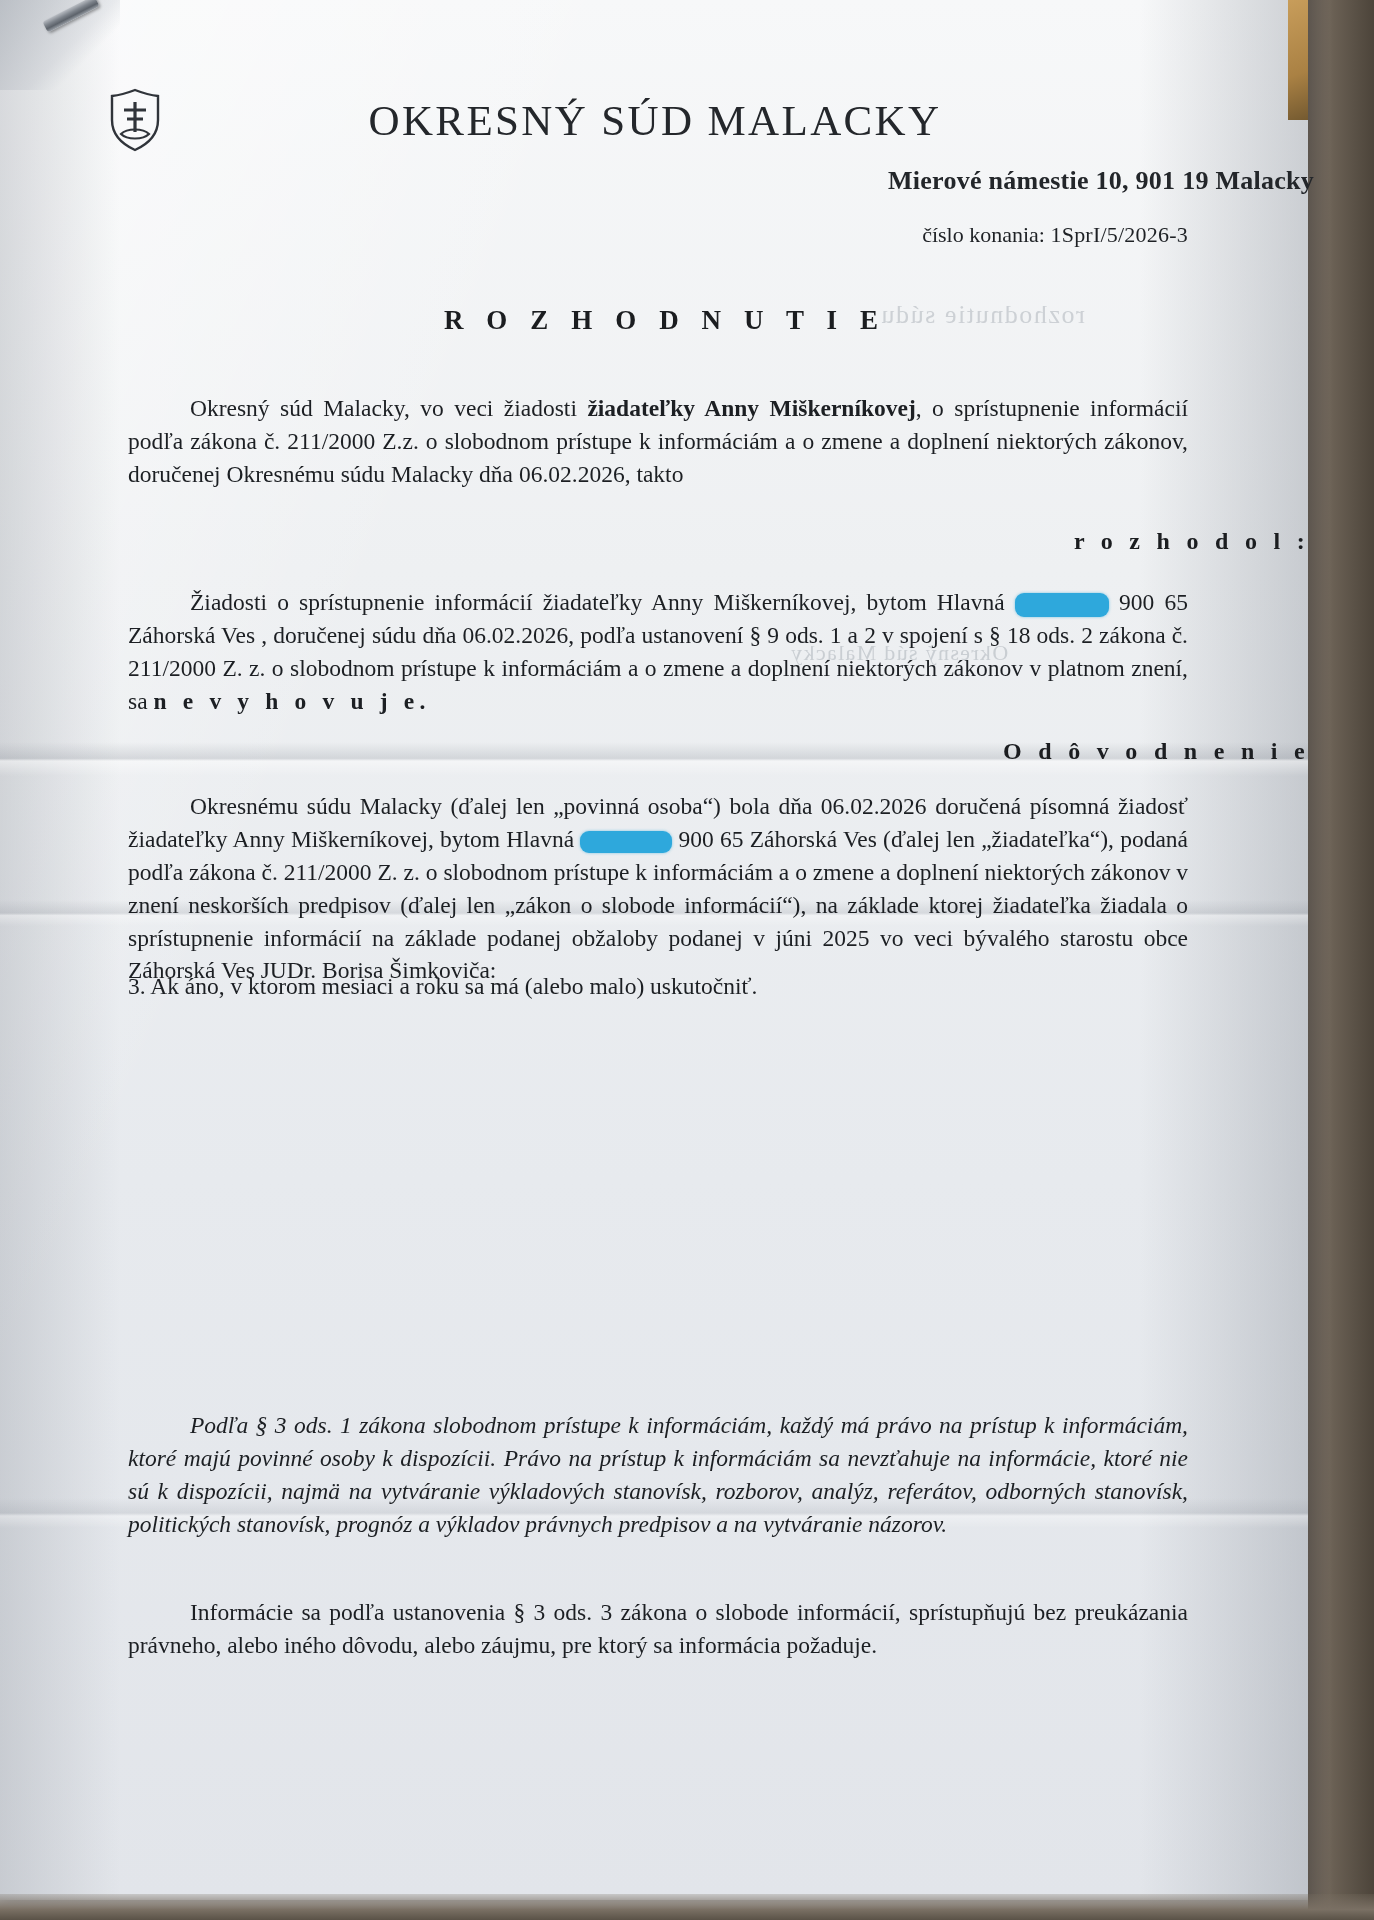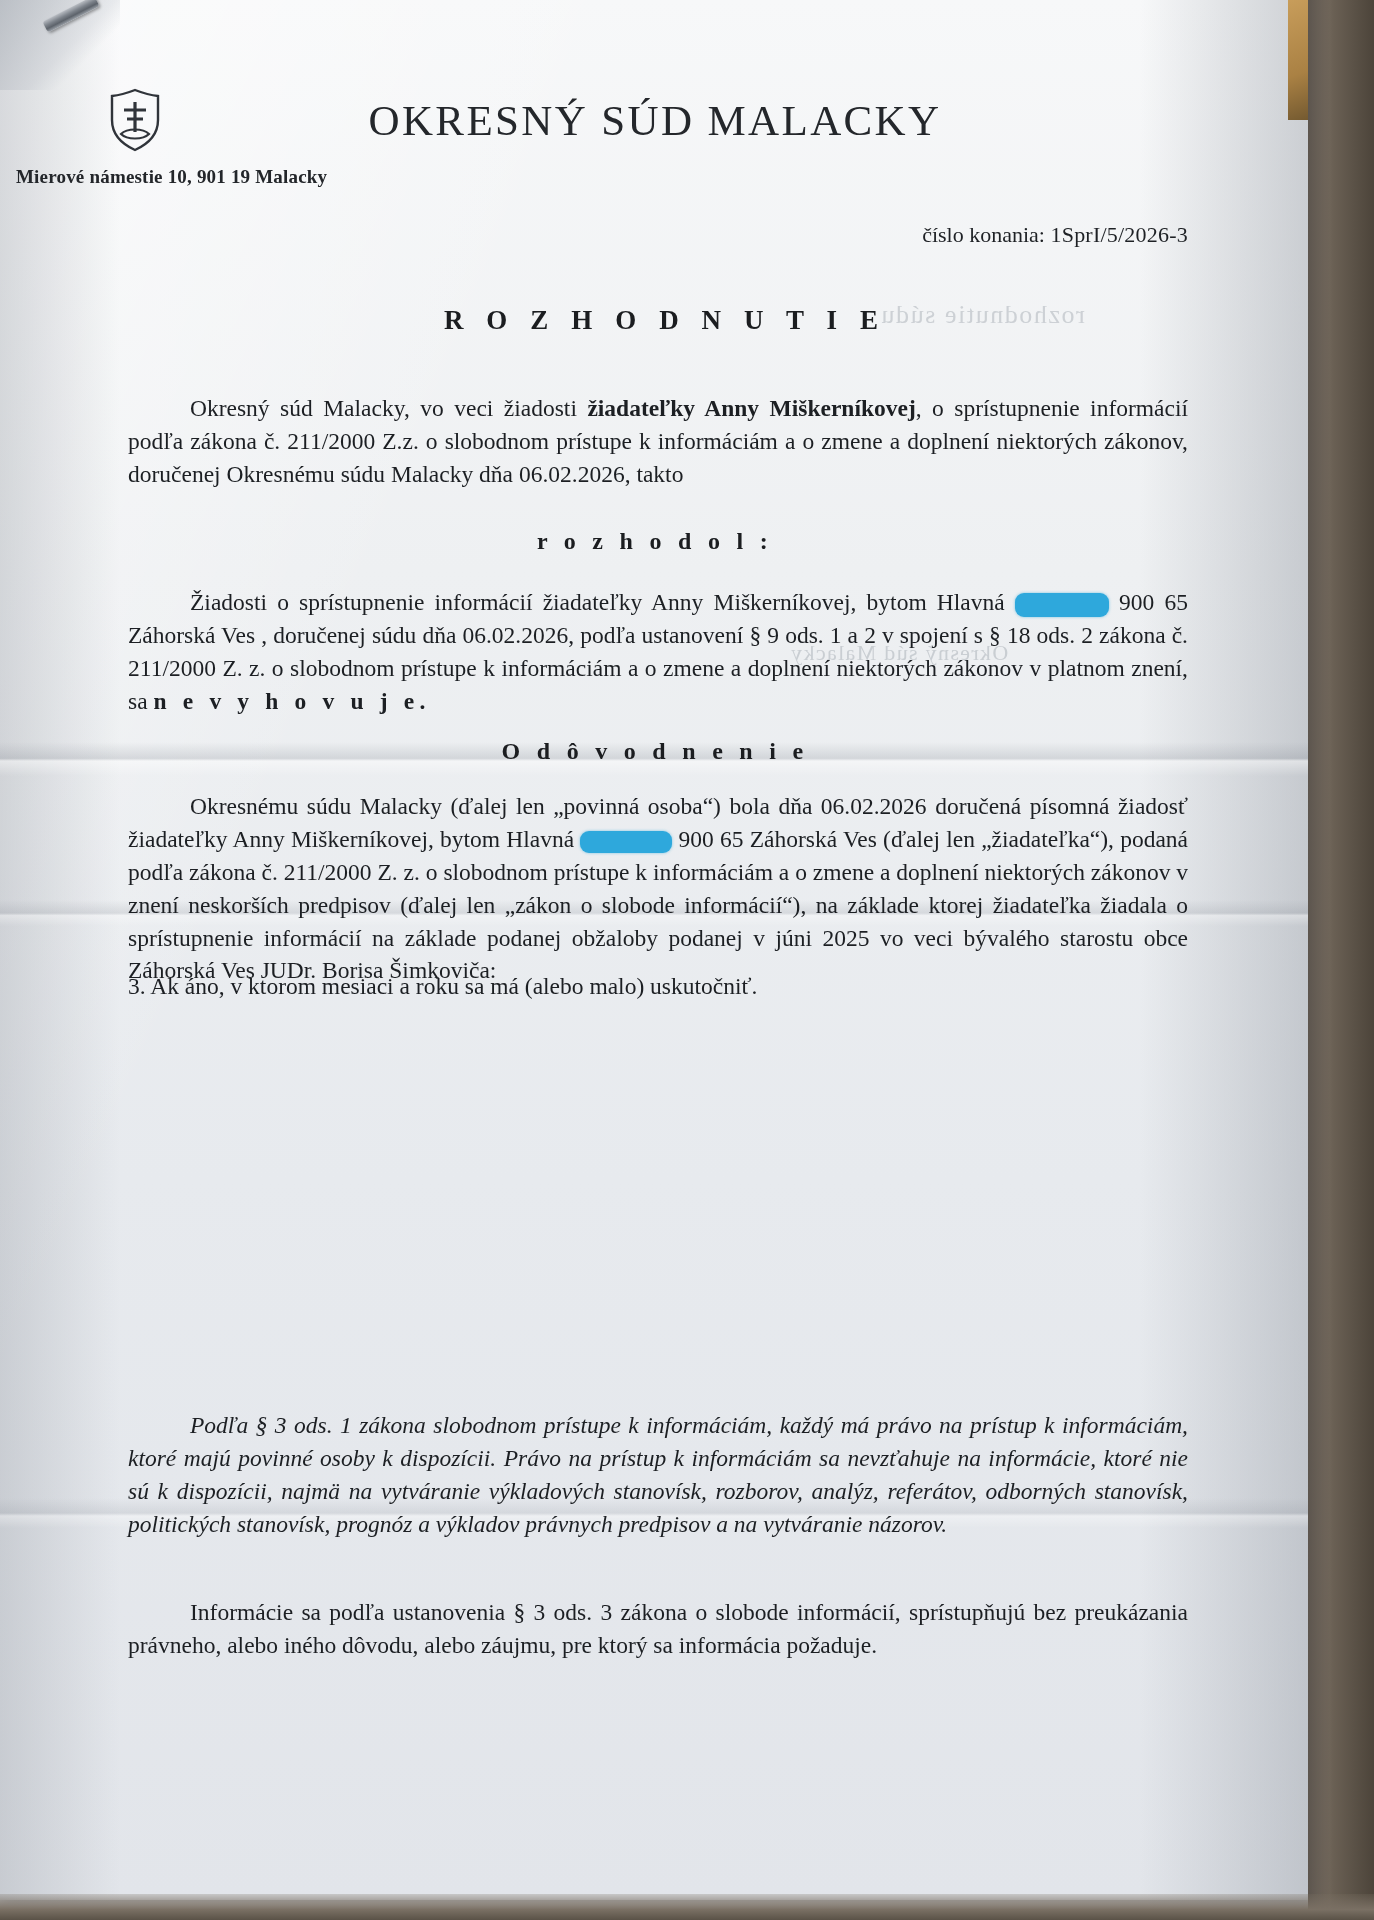--- a/index.html
+++ b/index.html
@@ -144,24 +144,24 @@
     text-align: center;
     margin: 0;
     font-weight: 400;
     font-size: 43px;
     letter-spacing: .055em;
     color: #24272b;
     font-family: "Liberation Serif", serif;
   }
   .addr {
     position: absolute;
-    left: 16px; top: 166px;
-    width: 1310px;
-    text-align: left;
-    font-size: 19px;
+    left: 4px; top: 166px;
+    width: 1310px;
+    text-align: right;
+    font-size: 26px;
     font-weight: 700;
     letter-spacing: .01em;
     color: #23262a;
   }
   .case-line {
     position: absolute;
     right: 122px;
     top: 222px;
     font-size: 22px;
     color: #1e2125;
@@ -187,21 +187,21 @@
     text-align: justify;
     color: #1c1f23;
   }
   .block p { margin: 0 0 0 0; }
   .indent { text-indent: 62px; }
 
   .center-head {
     position: absolute;
     left: 0;
     width: 1310px;
-    text-align: center;
+    text-align: right;
     font-size: 24px;
     font-weight: 700;
     letter-spacing: .22em;
   }
 
   .spaced { letter-spacing: .22em; font-weight: 700; }
   .italic { font-style: italic; margin-top: 19px; }
   b.strong { font-weight: 700; }
 
   

